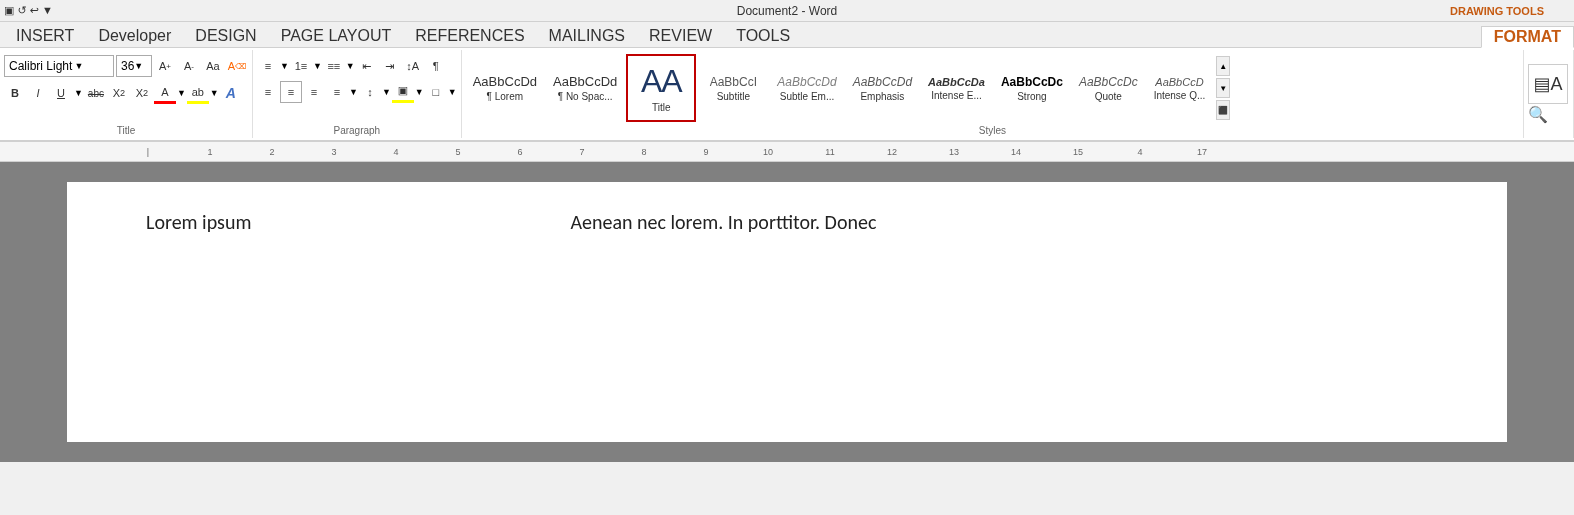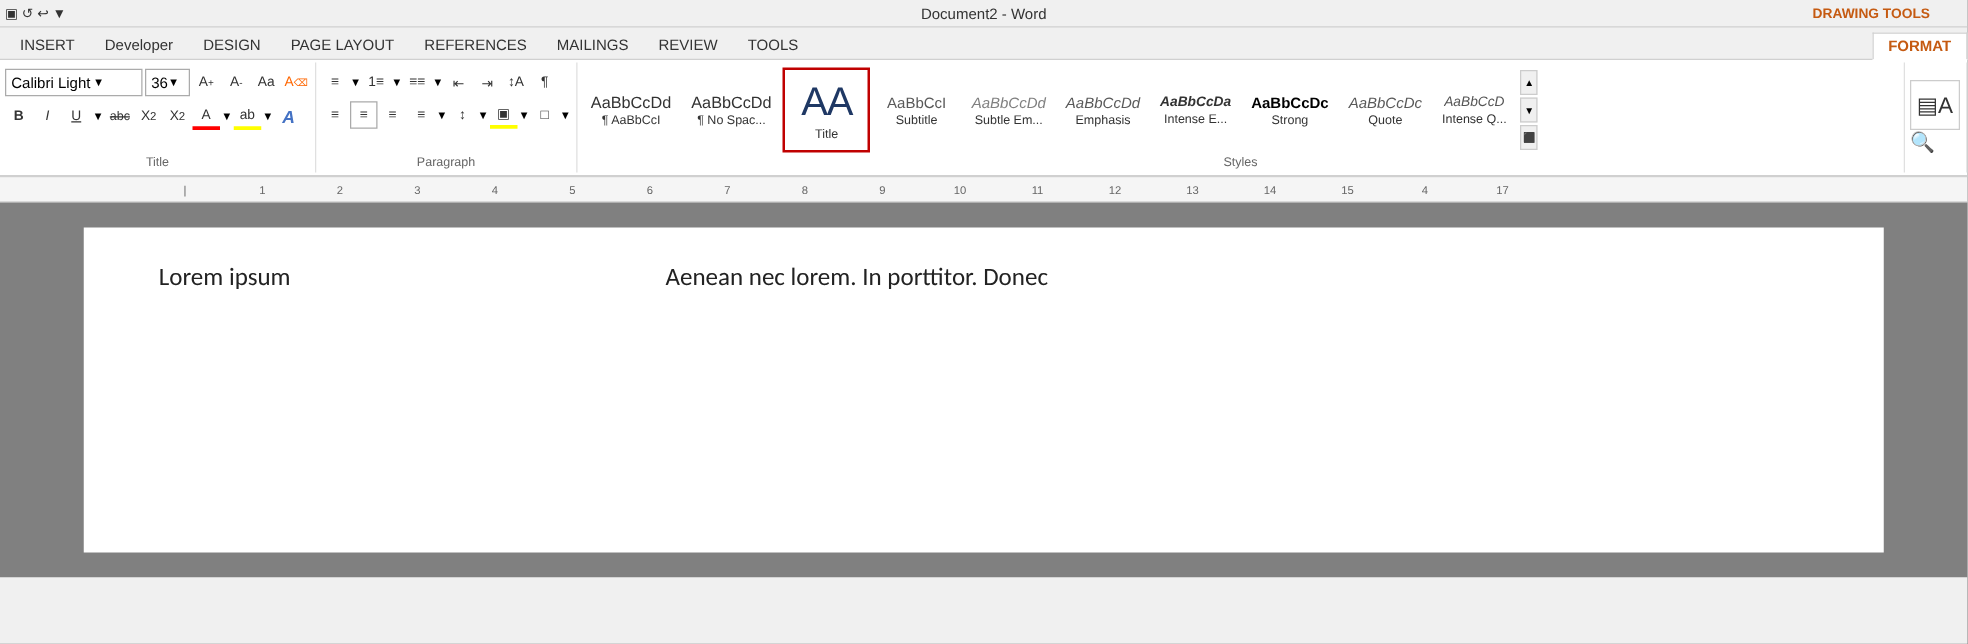--- a/index.html
+++ b/index.html
@@ -36,21 +36,21 @@
     .ribbon-tabs {
       background: #f0f0f0;
       height: 26px;
       display: flex;
       align-items: flex-end;
       padding-left: 4px;
       border-bottom: 1px solid #d0d0d0;
     }
     .ribbon-tab {
       padding: 4px 12px;
-      font-size: 12px;
+      font-size: 16px;
       cursor: pointer;
       color: #333;
       height: 22px;
       display: flex;
       align-items: center;
     }
     .ribbon-tab.active-tab {
       background: white;
       border: 1px solid #d0d0d0;
       border-bottom: 1px solid white;
@@ -301,20 +301,21 @@
     
     .bottom-text {
       display: flex;
       padding: 8px 30px 0;
       gap: 300px;
     }
     .bottom-text span {
       font-size: 20px;
       color: #222;
       font-family: 'Calibri', sans-serif;
+      margin-left: 19px;
     }
 
     
     .anchor-icon {
       position: absolute;
       left: 8px;
       bottom: -20px;
       font-size: 16px;
       color: #4472c4;
     }
@@ -419,21 +420,21 @@
     </div>
     <div class="ribbon-section-label">Paragraph</div>
   </div>
 
   <div class="styles-section">
     <div style="display:flex;align-items:center;height:72px;">
       <div class="styles-row">
 
         <div class="style-item">
           <div class="preview-normal" style="font-size:13px;">AaBbCcDd</div>
-          <div class="style-name">¶ AaBbCcI</div>
+          <div class="style-name">¶ Lorem</div>
         </div>
 
         <div class="style-item">
           <div class="preview-no-space" style="font-size:13px;">AaBbCcDd</div>
           <div class="style-name">¶ No Spac...</div>
         </div>
 
 
 
         <div class="style-item selected">

